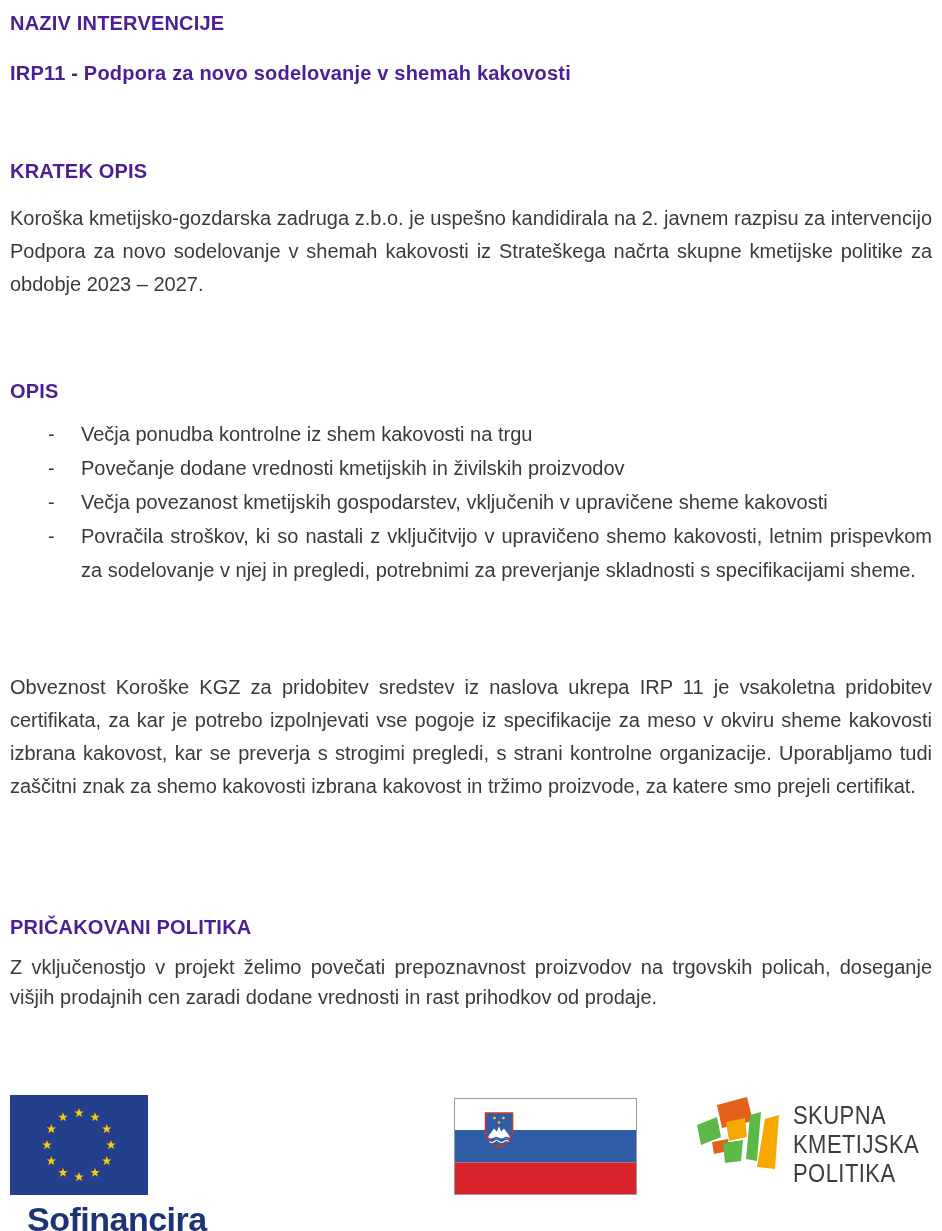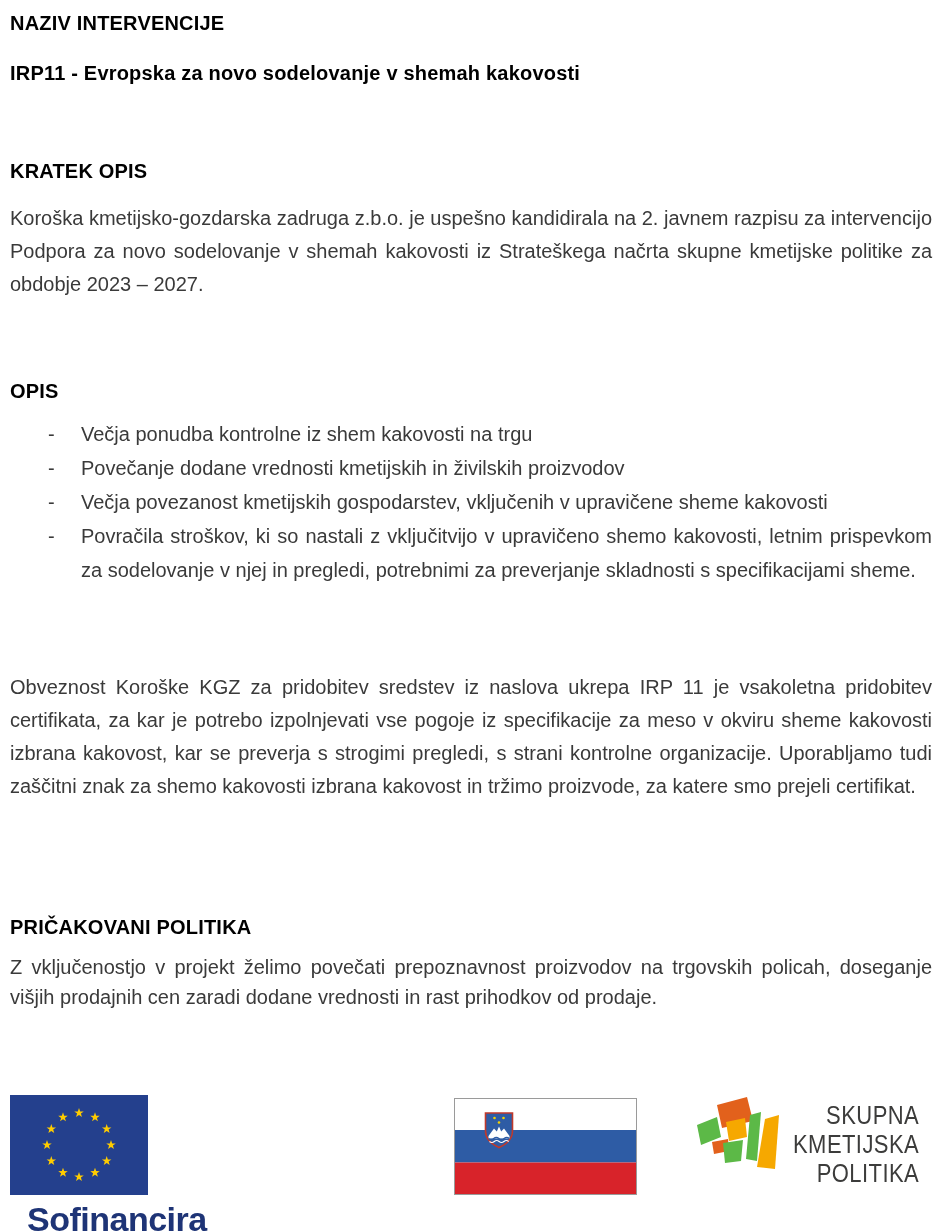--- a/index.html
+++ b/index.html
@@ -9,21 +9,21 @@
     background:#ffffff;
     font-family:"Liberation Sans", sans-serif;
     color:#3a3a3a;
     overflow:hidden;
   }
   .abs{position:absolute;left:10px;width:922px;}
   h2.doc-heading{
     margin:0;
     font-size:20px;
     font-weight:700;
-    color:#000000;
+    color:#4c1d95;
     letter-spacing:0.2px;
   }
   .doc-para{
     margin:0;
     font-size:20px;
     line-height:33px;
     text-align:justify;
     color:#3a3a3a;
   }
   .cilji-list{margin:0;padding:0;list-style:none;}
@@ -47,21 +47,21 @@
     margin-left:17px;
     margin-top:5px;
     font-size:34px;
     font-weight:700;
     line-height:39px;
     color:#1e3476;
     letter-spacing:-0.5px;
   }
   .si-flag{position:absolute;left:454px;top:5px;}
   .si-flag svg{display:block;}
-  .skp-logo{position:absolute;left:695px;top:2px;display:flex;align-items:flex-start;text-align:right;}
+  .skp-logo{position:absolute;left:695px;top:2px;display:flex;align-items:flex-start;}
   .skp-icon{width:95px;height:82px;}
   .skp-text{
     margin-left:3px;
     margin-top:6px;
     font-size:25px;
     line-height:29px;
     color:#3c3c3b;
     font-weight:400;
     transform:scaleX(0.88);
     transform-origin:left top;
@@ -69,21 +69,21 @@
     white-space:nowrap;
   }
 </style>
 </head>
 <body>
 
 <div class="page">
 
   <h2 class="doc-heading abs" style="top:12px">NAZIV INTERVENCIJE</h2>
 
-  <h2 class="doc-heading abs" style="top:62px">IRP11 - Evropska za novo sodelovanje v shemah kakovosti</h2>
+  <h2 class="doc-heading abs" style="top:62px">IRP11 - Podpora za novo sodelovanje v shemah kakovosti</h2>
 
   <h2 class="doc-heading abs" style="top:160px">KRATEK OPIS</h2>
 
   <p class="doc-para abs" style="top:202px">Koroška kmetijsko-gozdarska zadruga z.b.o. je uspešno kandidirala na 2. javnem razpisu za intervencijo Podpora za novo sodelovanje v shemah kakovosti iz Strateškega načrta skupne kmetijske politike za obdobje 2023 – 2027.</p>
 
   <h2 class="doc-heading abs" style="top:380px">OPIS</h2>
 
   <ul class="cilji-list abs" style="top:417px">
     <li>
       <span class="marker">-</span>

